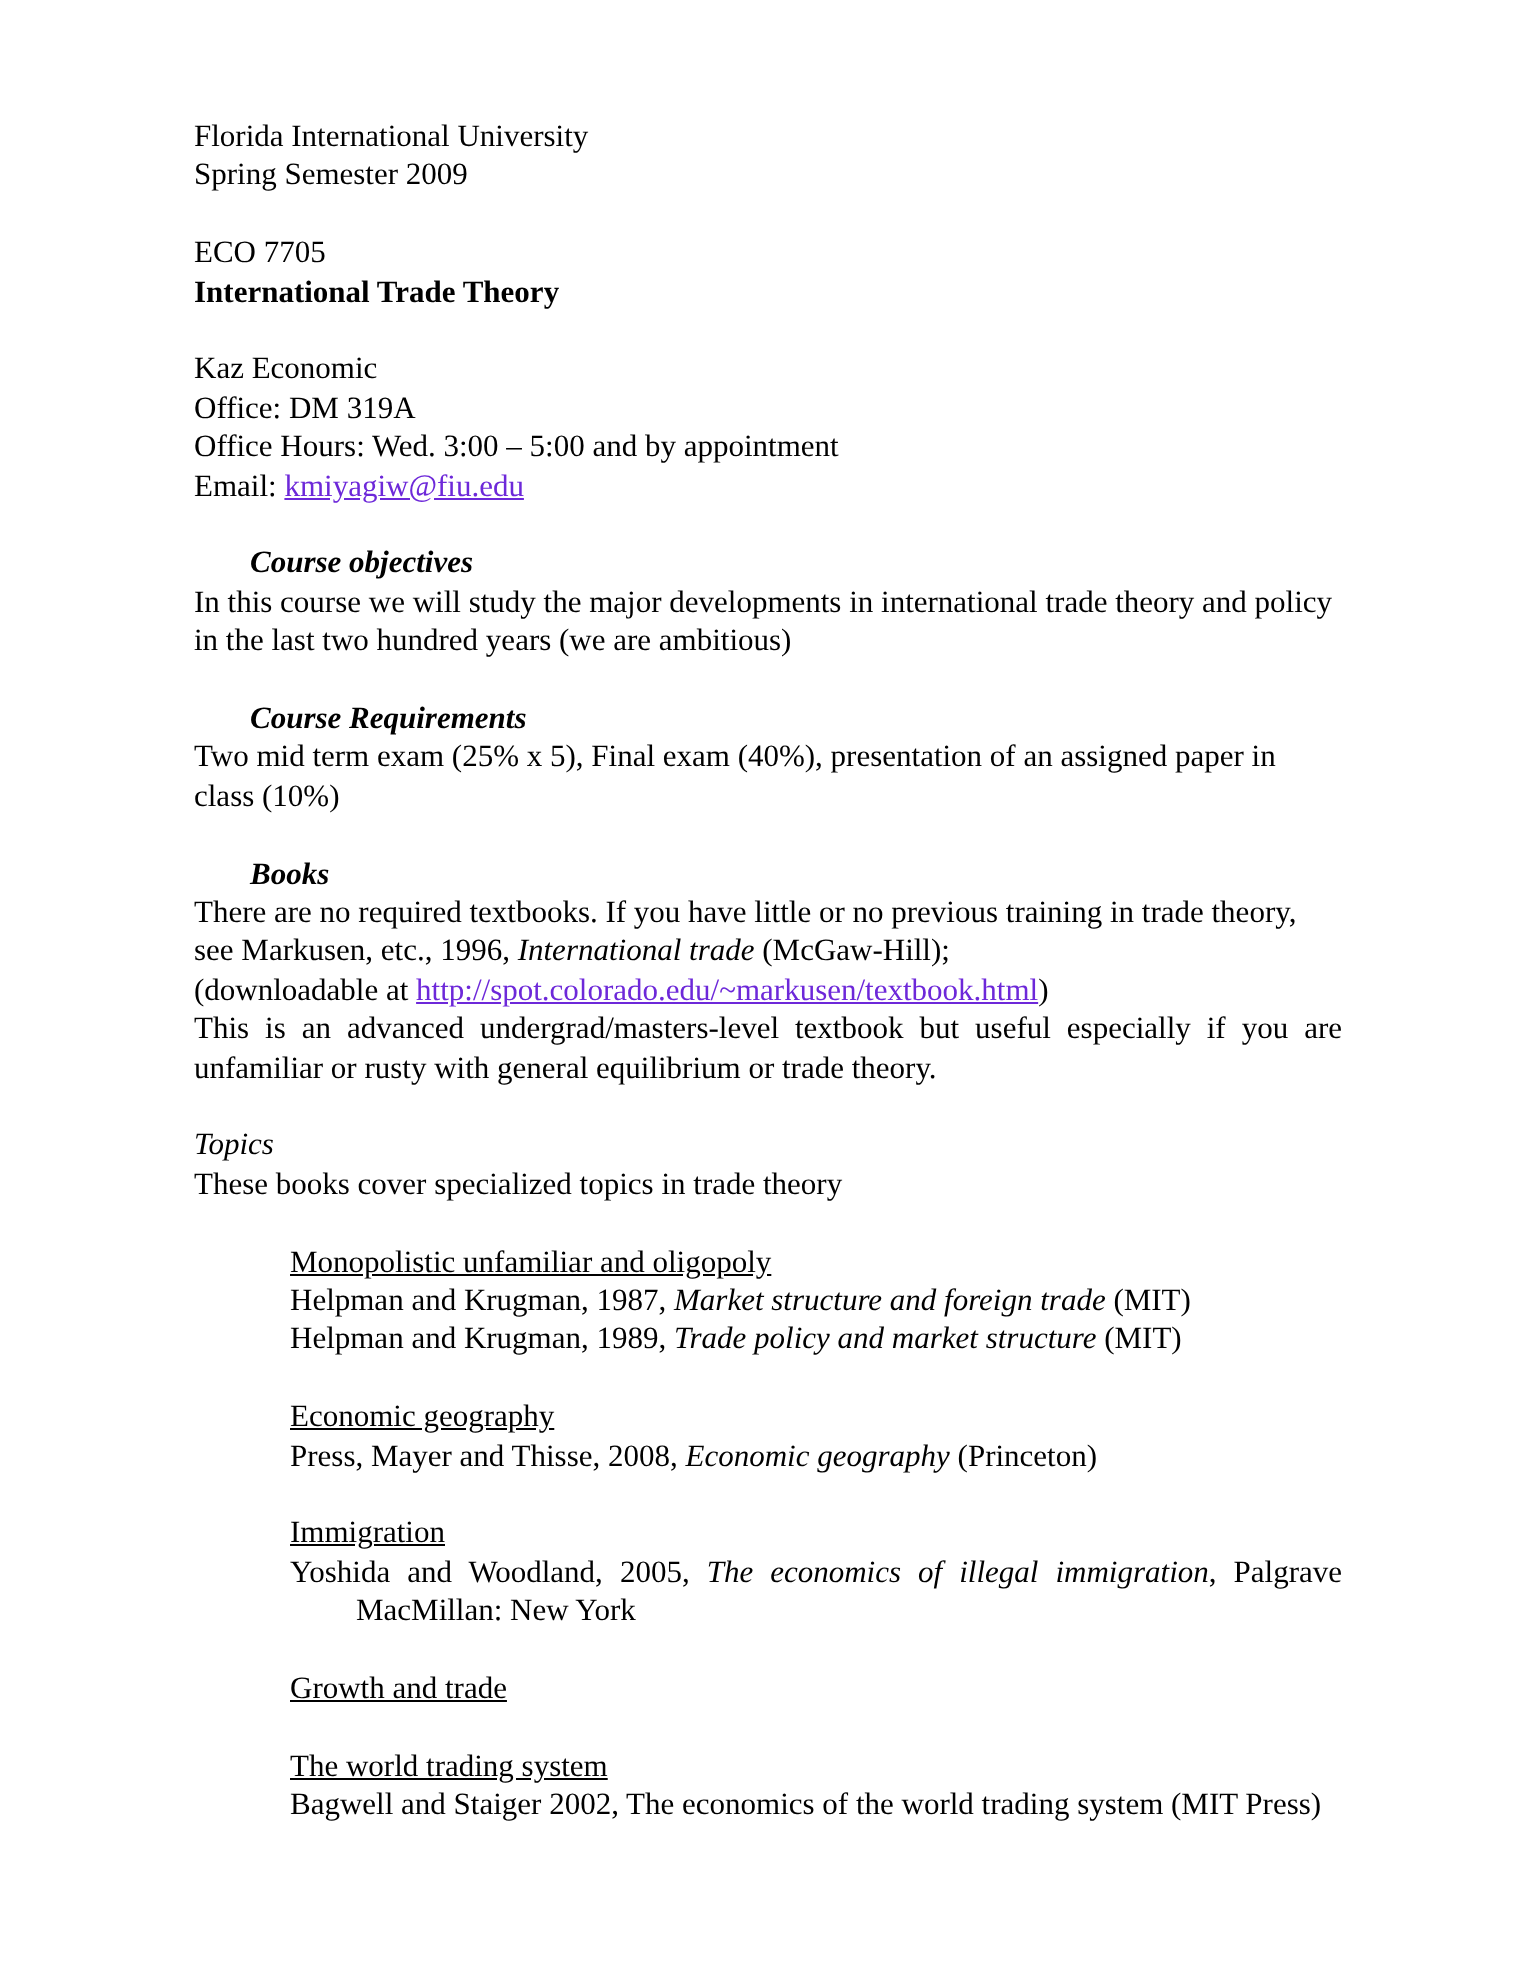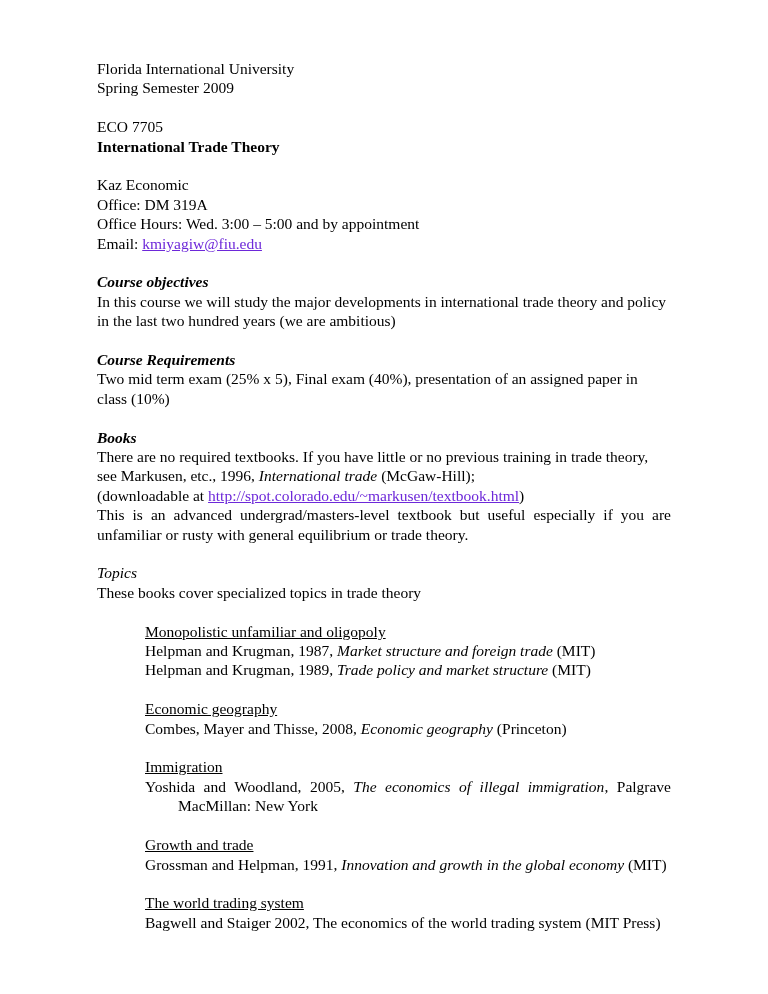--- a/index.html
+++ b/index.html
@@ -11,21 +11,21 @@
     font-family: "Liberation Serif", "DejaVu Serif", serif;
     font-size: 15.5px;
     line-height: 19.4px;
     color: #000000;
   }
   .page { padding: 59px 97px 0 97px; }
   p { margin: 0; }
   .center { text-align: left; }
   .group { margin-bottom: 19.4px; }
   .bold { font-weight: bold; }
-  .bi { font-weight: bold; font-style: italic; }
+  .bi { font-weight: bold; font-style: italic; margin-left: 28px; }
   .it { font-style: italic; }
   .justify { text-align: justify; }
   .link { color: #6d28d9; text-decoration: underline; cursor: pointer; }
   .topic-section { margin-left: 48px; margin-bottom: 19.4px; }
   .topic-title { text-decoration: underline; }
   .hang { padding-left: 33px; text-indent: -33px; }
 </style>
 </head>
 <body>
 
@@ -71,32 +71,31 @@
   </div>
 
   <div class="topic-section">
     <p class="topic-title">Monopolistic unfamiliar and oligopoly</p>
     <p><span>Helpman and Krugman, 1987, </span><span class="it">Market structure and foreign trade</span><span> (MIT)</span></p>
     <p><span>Helpman and Krugman, 1989, </span><span class="it">Trade policy and market structure</span><span> (MIT)</span></p>
   </div>
 
   <div class="topic-section">
     <p class="topic-title">Economic geography</p>
-    <p><span>Combes, Mayer and Thisse, 2008, </span><span class="it">Economic geography</span><span> (Princeton)</span></p>
+    <p><span>Press, Mayer and Thisse, 2008, </span><span class="it">Economic geography</span><span> (Princeton)</span></p>
   </div>
 
 
   <div class="topic-section">
     <p class="topic-title">Immigration</p>
     <p class="justify hang"><span>Yoshida and Woodland, 2005, </span><span class="it">The economics of illegal immigration</span><span>, Palgrave MacMillan: New York</span></p>
   </div>
 
   <div class="topic-section">
     <p class="topic-title">Growth and trade</p>
-    <p><span>Grossman and Helpman, 1991, </span><span class="it">Innovation and growth in the global economy</span><span> (MIT)</span></p>
   </div>
 
   <div class="topic-section">
     <p class="topic-title">The world trading system</p>
     <p><span>Bagwell and Staiger 2002, The economics of the world trading system (MIT Press)</span><span class="it"></span><span></span></p>
   </div>
 
 </div>
 
 </body></html>

